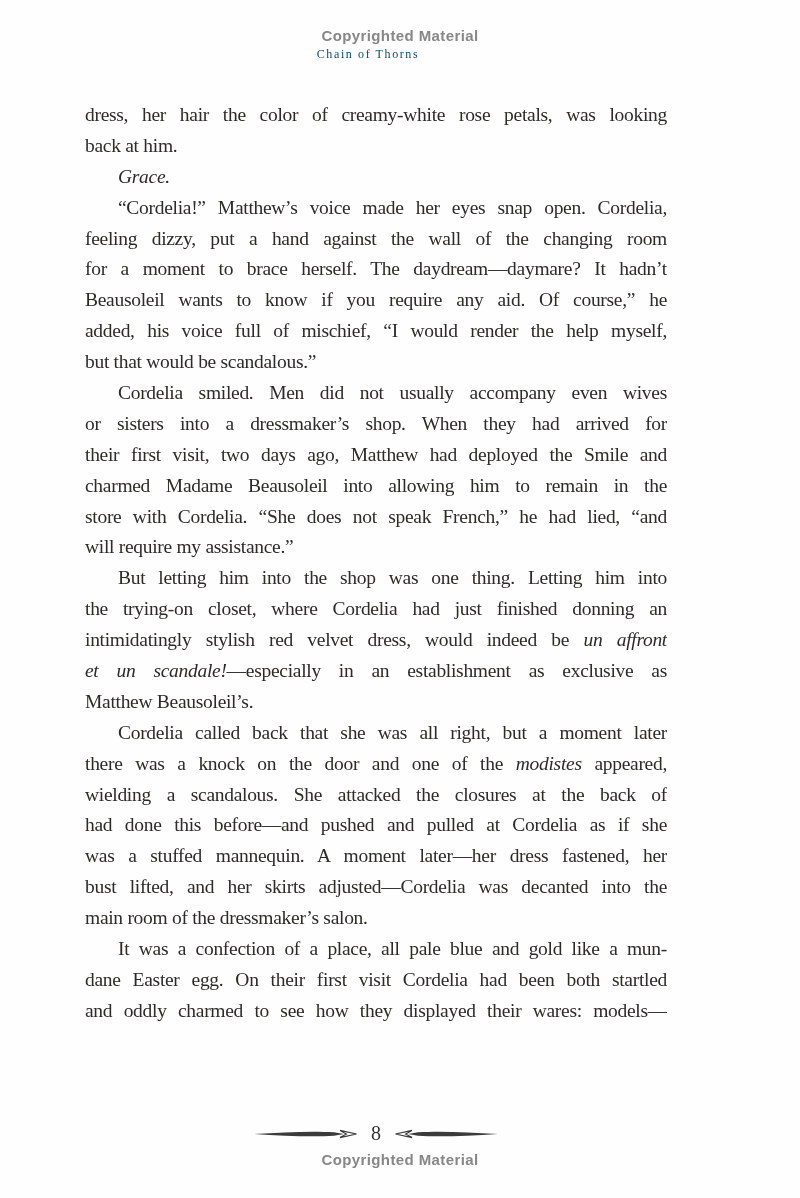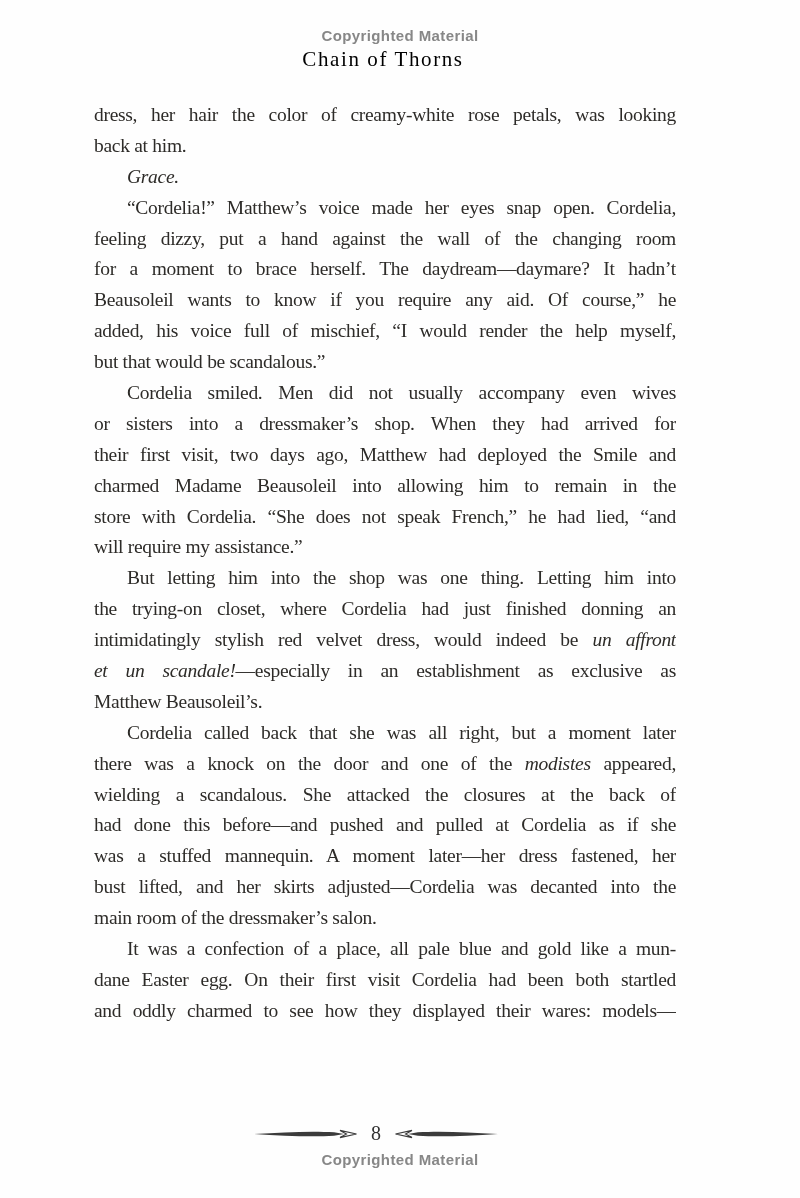--- a/index.html
+++ b/index.html
@@ -21,31 +21,31 @@
     font-weight: bold;
     font-size: 15px;
     letter-spacing: 0.4px;
     color: #878787;
   }
   .wm-top { top: 27px; }
   .wm-bottom { top: 1151px; }
   .running-header {
     position: absolute;
     top: 47px;
-    left: 92px;
+    left: 77px;
     width: 582px;
     text-align: center;
-    font-size: 21px;
+    font-size: 12px;
     letter-spacing: 1.6px;
-    color: #000000;
+    color: #0c4a6e;
   }
   .body-text {
     position: absolute;
     top: 100px;
-    left: 94px;
+    left: 85px;
     width: 582px;
     font-size: 19.5px;
     line-height: 30.9px;
     letter-spacing: -0.015em;
     color: #2d2b28;
   }
   .bline {
     height: 30.9px;
     overflow: hidden;
     text-align: justify;

